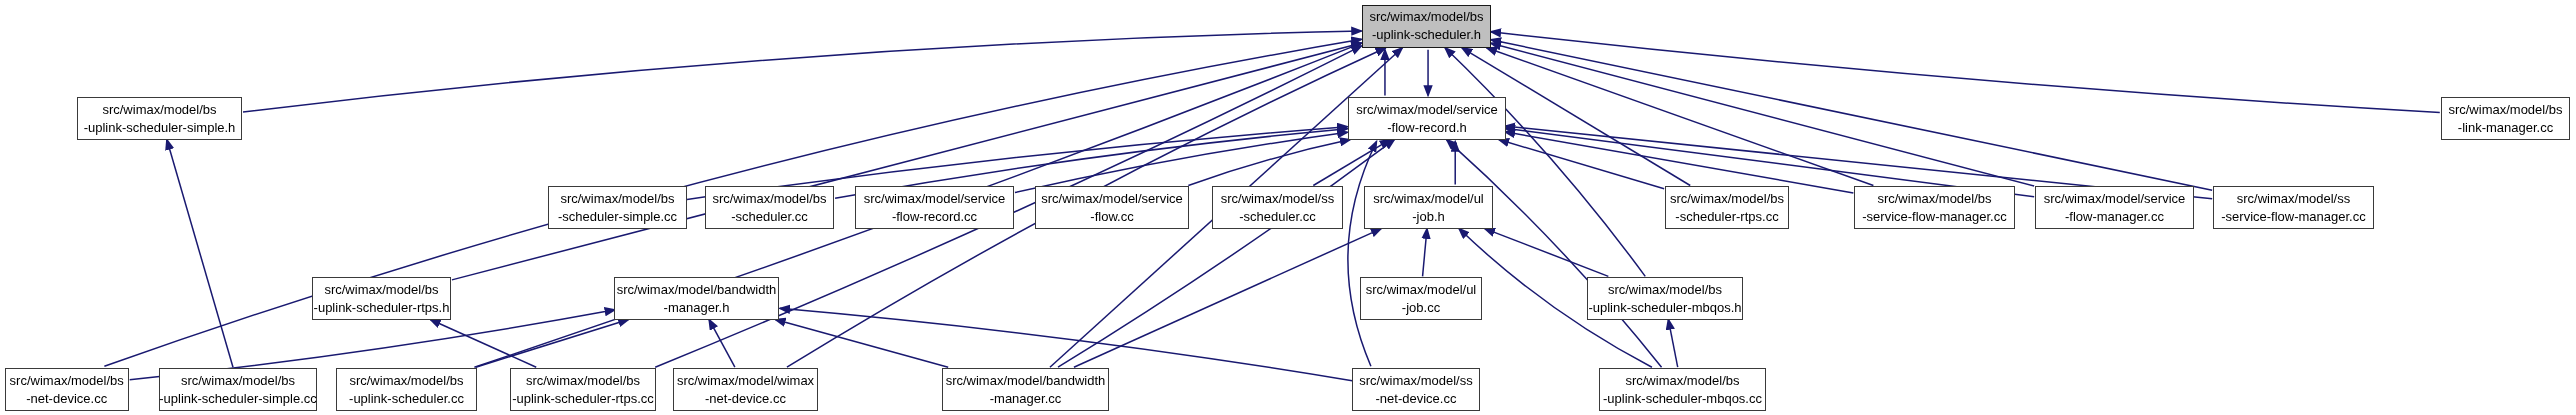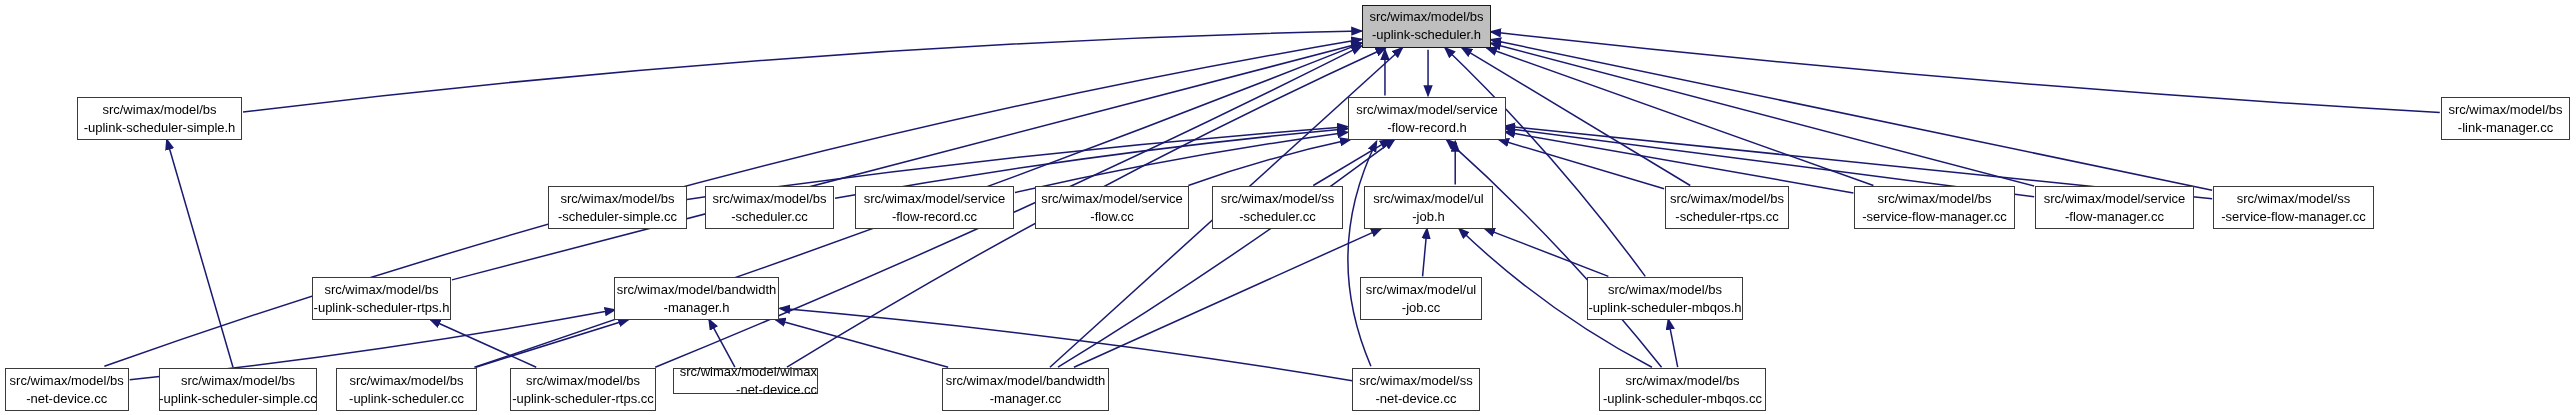--- a/index.html
+++ b/index.html
@@ -167,21 +167,21 @@
       <span>-uplink-scheduler-simple.cc</span>
     </div>
     <div class="node" style="left: 336px; top: 368px; width: 141px; height: 43px;">
       <span>src/wimax/model/bs</span>
       <span>-uplink-scheduler.cc</span>
     </div>
     <div class="node" style="left: 510px; top: 368px; width: 146px; height: 43px;">
       <span>src/wimax/model/bs</span>
       <span>-uplink-scheduler-rtps.cc</span>
     </div>
-    <div class="node" style="left: 673px; top: 368px; width: 145px; height: 26px; align-items: flex-end;">
+    <div class="node" style="left: 673px; top: 368px; width: 145px; height: 43px;">
       <span>src/wimax/model/wimax</span>
       <span>-net-device.cc</span>
     </div>
     <div class="node" style="left: 942px; top: 368px; width: 167px; height: 43px;">
       <span>src/wimax/model/bandwidth</span>
       <span>-manager.cc</span>
     </div>
     <div class="node" style="left: 1352px; top: 368px; width: 128px; height: 43px;">
       <span>src/wimax/model/ss</span>
       <span>-net-device.cc</span>

